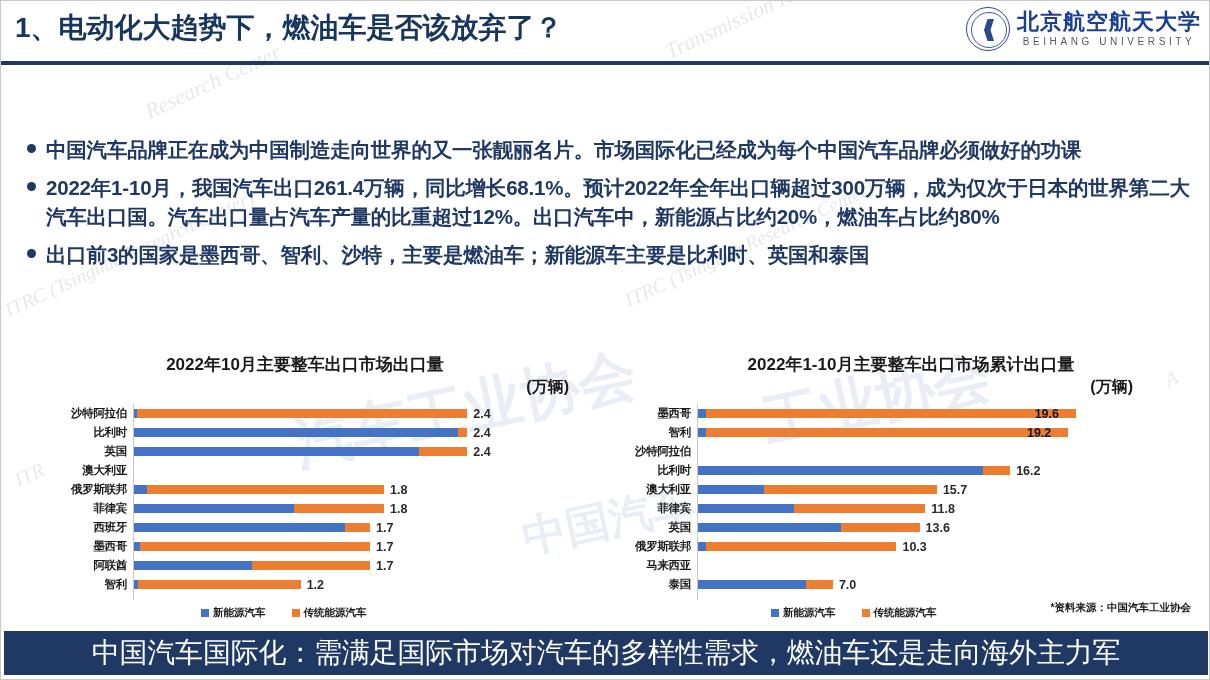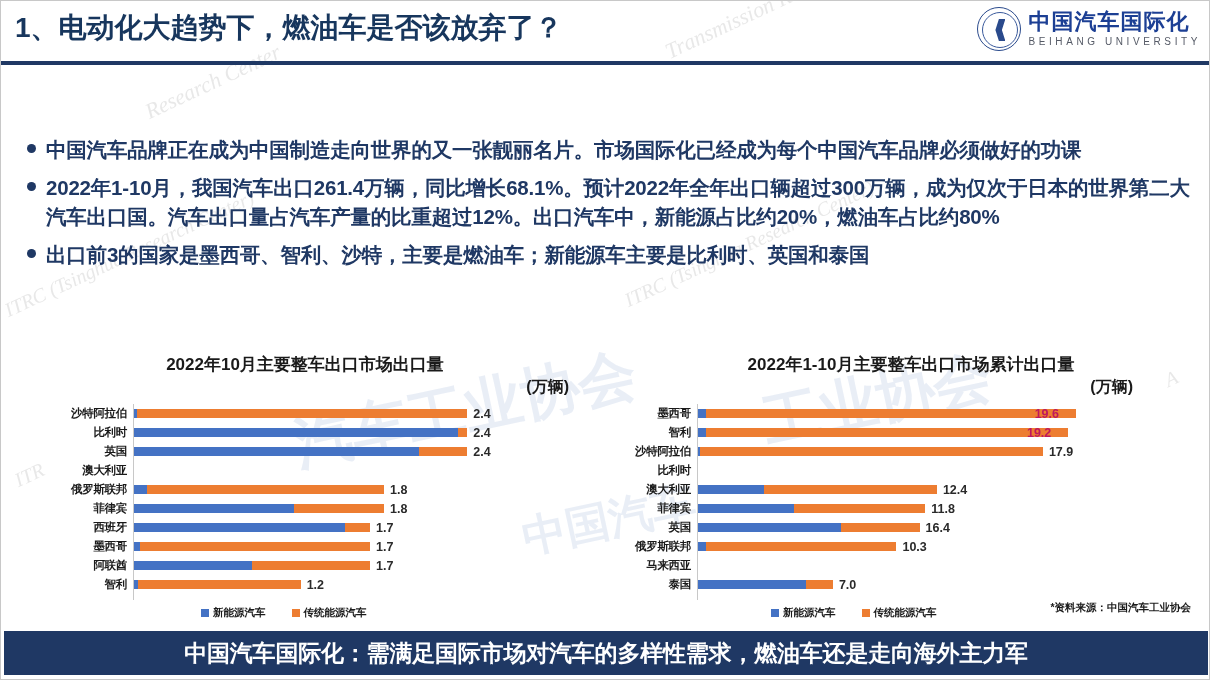--- a/index.html
+++ b/index.html
@@ -143,21 +143,21 @@
     display: flex;
   }
   .seg-blue { background: #4472C4; height: 100%; }
   .seg-orange { background: #ED7D31; height: 100%; }
   .bar-value {
     position: absolute; top: 0px; height: 19px;
     display: flex; align-items: center;
     font-size: 12.5px; font-weight: bold; color: #2a2a2a;
     white-space: nowrap;
   }
-  .bar-value.inside { color: #be185d; }
+  .bar-value.inside { color: #0f172a; }
 
   .legend {
     display: flex; align-items: center; gap: 26px;
     font-size: 10.5px; font-weight: bold; color: #1a1a1a;
   }
   .legend-item { display: flex; align-items: center; gap: 4px; white-space: nowrap; }
   .legend-swatch { width: 8px; height: 8px; flex: none; }
   .source-note {
     position: absolute; font-size: 10.5px; font-weight: bold; color: #1a1a1a;
     white-space: nowrap;
@@ -165,21 +165,21 @@
 
   
   .footer {
     position: absolute; left: 3px; bottom: 4px;
     width: 1204px; height: 44px;
     background: #1F3864;
     display: flex; align-items: center; justify-content: center;
     z-index: 5;
   }
   .footer-text {
-    font-size: 23px; font-weight: bold; color: #ffffff;
+    font-size: 28px; font-weight: normal; color: #ffffff;
     letter-spacing: -0.2px; white-space: nowrap;
   }
 </style>
 </head>
 <body>
 
 <div id="slide">
 
   <div class="wm-layer">
     <div class="wm" style="left:140px; top:100px; font-size:22px; transform:rotate(-25deg);">Research Center</div>
@@ -191,21 +191,21 @@
     <div class="wm-blue" style="left:290px; top:370px; font-size:58px; transform:rotate(-12deg);">汽车工业协会</div>
     <div class="wm-blue" style="left:520px; top:490px; font-size:44px; transform:rotate(-12deg);">中国汽车</div>
     <div class="wm-blue" style="left:760px; top:360px; font-size:58px; transform:rotate(-12deg);">工业协会</div>
   </div>
 
   <div class="header">
     <div class="header-title">1、电动化大趋势下，燃油车是否该放弃了？</div>
     <div class="logo-wrap">
       <div class="logo-seal"></div>
       <div class="logo-text">
-        <div class="logo-cn">中国汽车国际化</div>
+        <div class="logo-cn">北京航空航天大学</div>
         <div class="logo-en">BEIHANG UNIVERSITY</div>
       </div>
     </div>
     <div class="header-rule"></div>
   </div>
 
 
   <div class="bullets">
     <div class="bullet">
       <div class="bullet-dot"></div>
@@ -352,59 +352,59 @@
           <div class="bar-area">
             <div class="bar" style="left: 1px;">
               <div class="seg-blue" style="width: 7.70732px;"></div>
               <div class="seg-orange" style="width: 362.244px;"></div>
             </div>
             <div class="bar-value inside" style="left: 329.951px;">19.2</div>
           </div>
         </div>
         <div class="row">
           <div class="row-label" style="width: 74px;">沙特阿拉伯</div>
-          <div class="bar-area">
-            <div class="bar" style="left: 1px;">
-              <div class="seg-blue" style="width: 1.92683px;"></div>
-              <div class="seg-orange" style="width: 342.976px;"></div>
-            </div>
-            <div class="bar-value" style="left: 351.902px;">17.9</div>
-          </div>
         </div>
         <div class="row">
           <div class="row-label" style="width: 74px;">比利时</div>
+          <div class="bar-area">
+            <div class="bar" style="left: 1px;">
+              <div class="seg-blue" style="width: 285.171px;"></div>
+              <div class="seg-orange" style="width: 26.9756px;"></div>
+            </div>
+            <div class="bar-value" style="left: 319.146px;">16.2</div>
+          </div>
         </div>
         <div class="row">
           <div class="row-label" style="width: 74px;">澳大利亚</div>
           <div class="bar-area">
             <div class="bar" style="left: 1px;">
               <div class="seg-blue" style="width: 65.5122px;"></div>
               <div class="seg-orange" style="width: 173.415px;"></div>
             </div>
-            <div class="bar-value" style="left: 245.927px;">12.4</div>
+            <div class="bar-value" style="left: 245.927px;">15.7</div>
           </div>
         </div>
         <div class="row">
           <div class="row-label" style="width: 74px;">菲律宾</div>
           <div class="bar-area">
             <div class="bar" style="left: 1px;">
               <div class="seg-blue" style="width: 96.3415px;"></div>
               <div class="seg-orange" style="width: 131.024px;"></div>
             </div>
             <div class="bar-value" style="left: 234.366px;">11.8</div>
           </div>
         </div>
         <div class="row">
           <div class="row-label" style="width: 74px;">英国</div>
           <div class="bar-area">
             <div class="bar" style="left: 1px;">
               <div class="seg-blue" style="width: 142.585px;"></div>
               <div class="seg-orange" style="width: 79px;"></div>
             </div>
-            <div class="bar-value" style="left: 228.585px;">16.4</div>
+            <div class="bar-value" style="left: 228.585px;">13.6</div>
           </div>
         </div>
         <div class="row">
           <div class="row-label" style="width: 74px;">俄罗斯联邦</div>
           <div class="bar-area">
             <div class="bar" style="left: 1px;">
               <div class="seg-blue" style="width: 7.70732px;"></div>
               <div class="seg-orange" style="width: 190.756px;"></div>
             </div>
             <div class="bar-value" style="left: 205.463px;">10.3</div>

